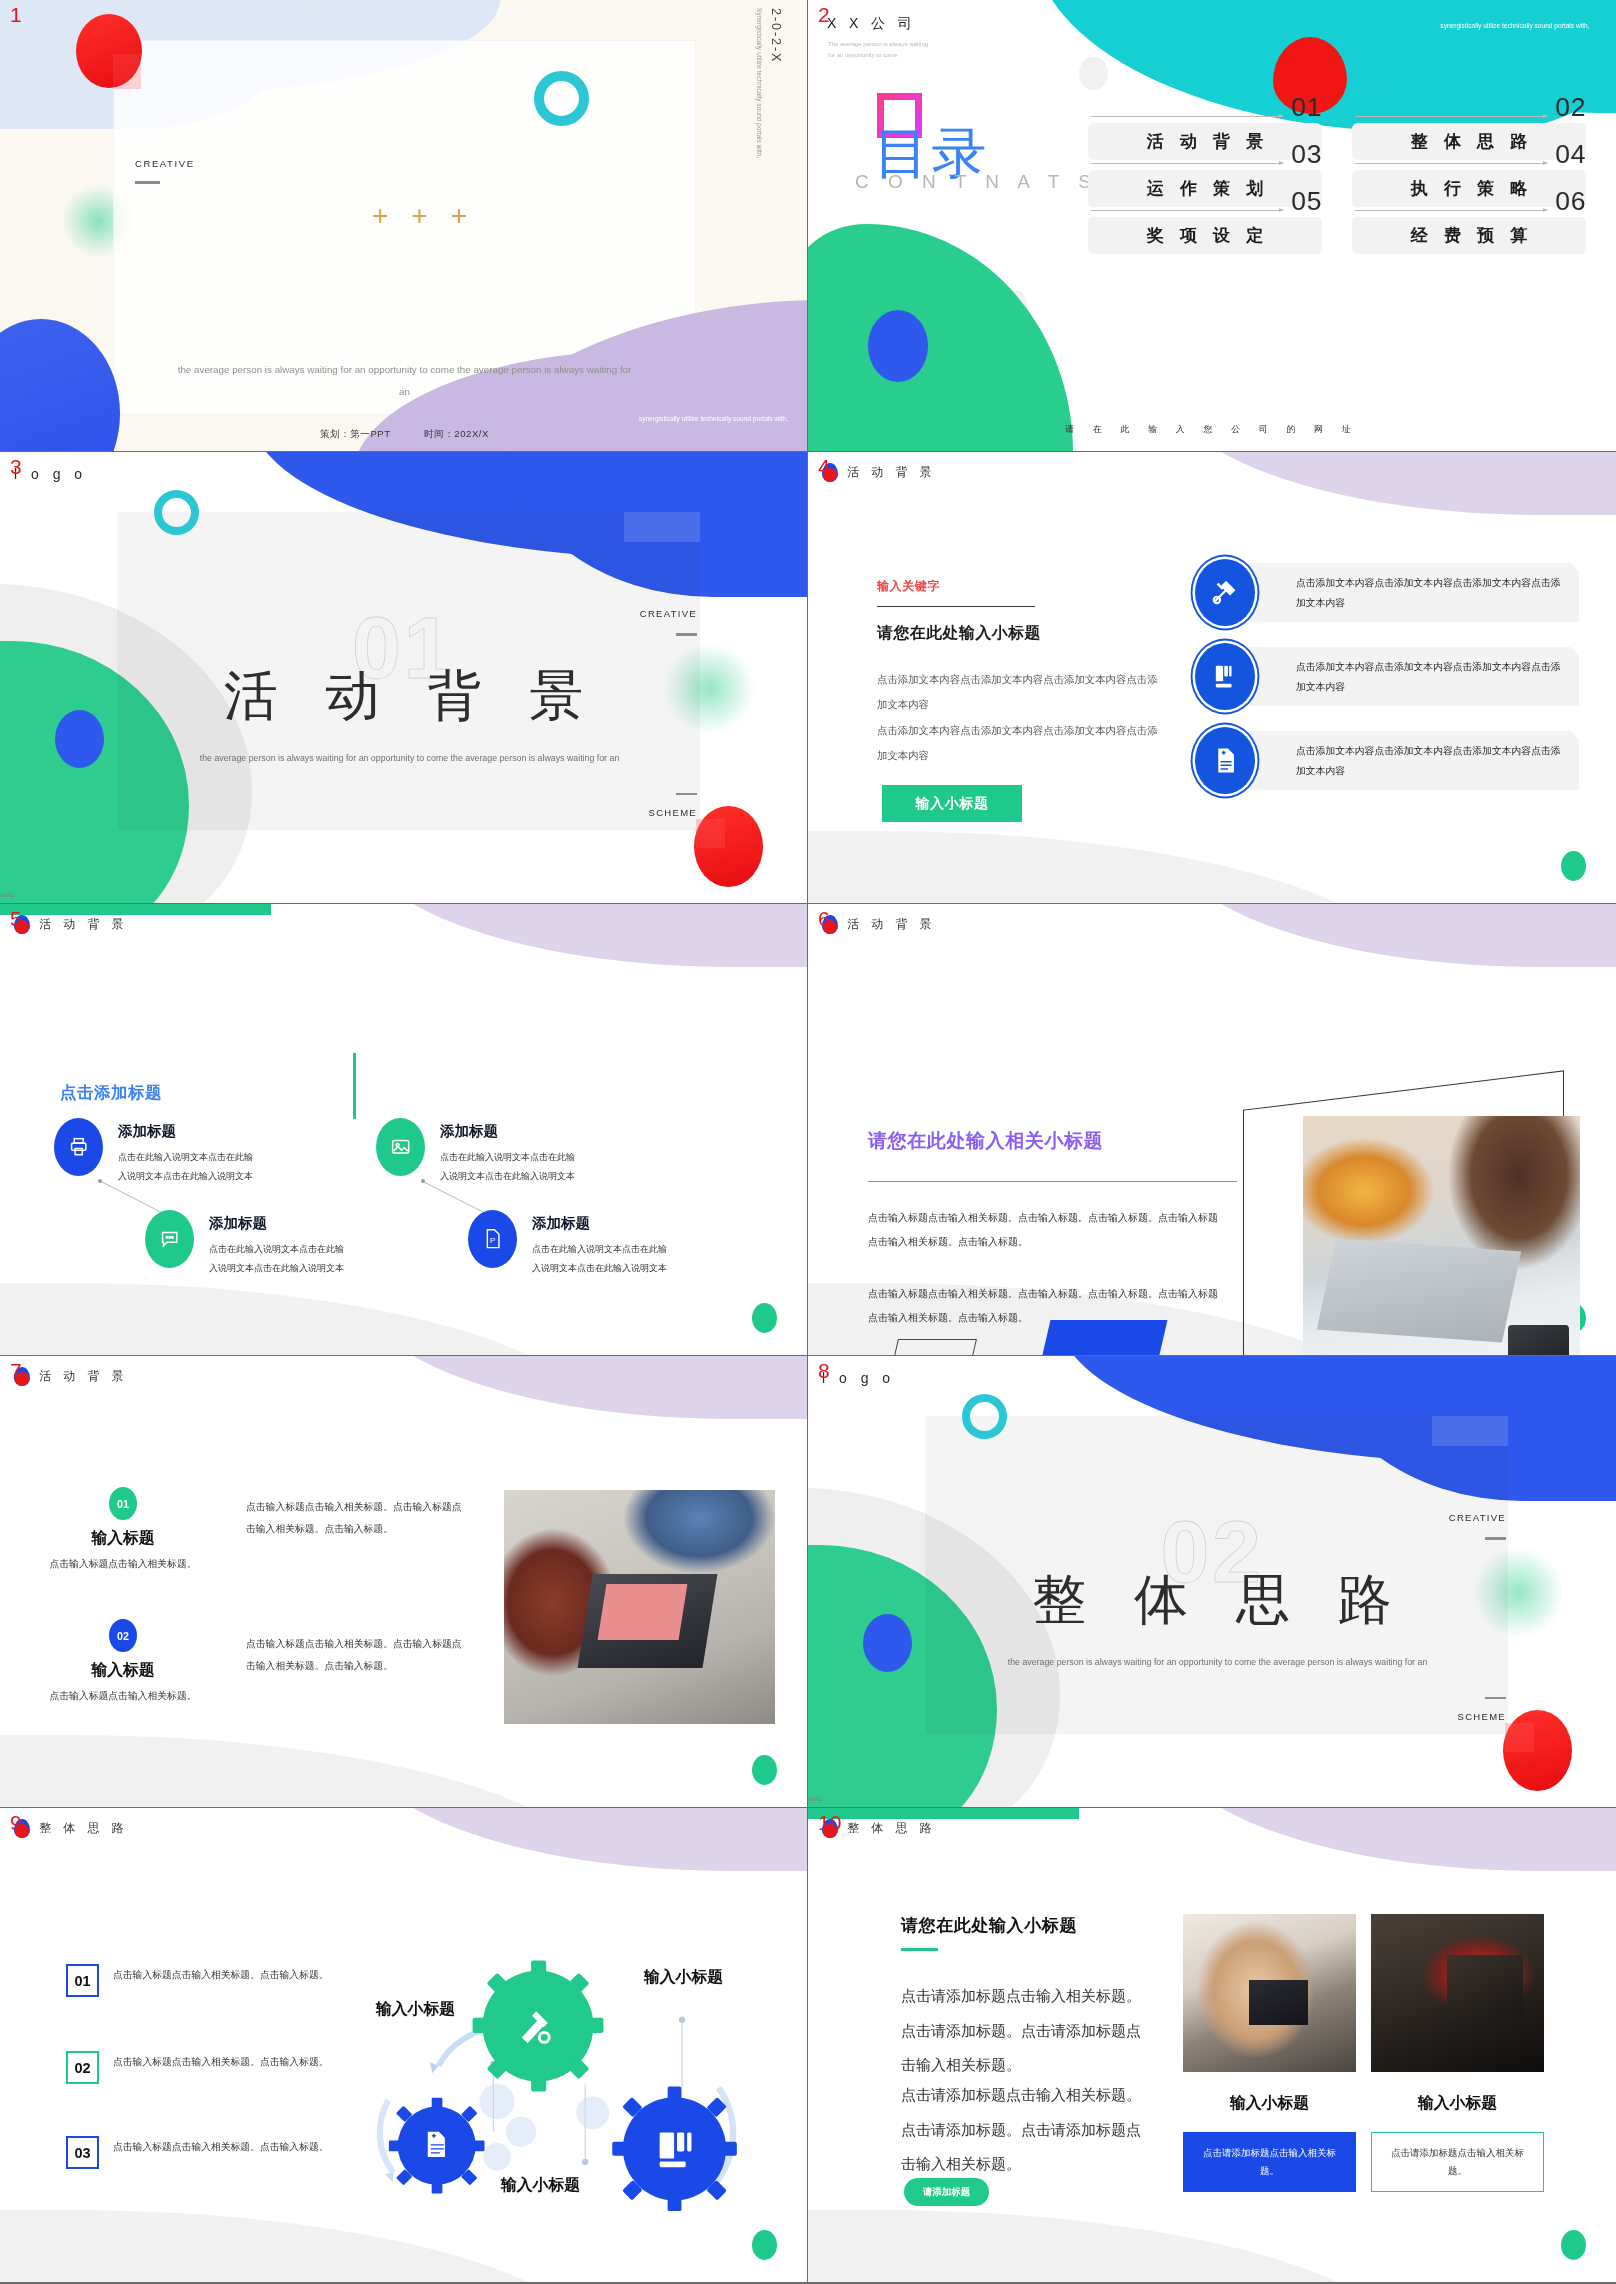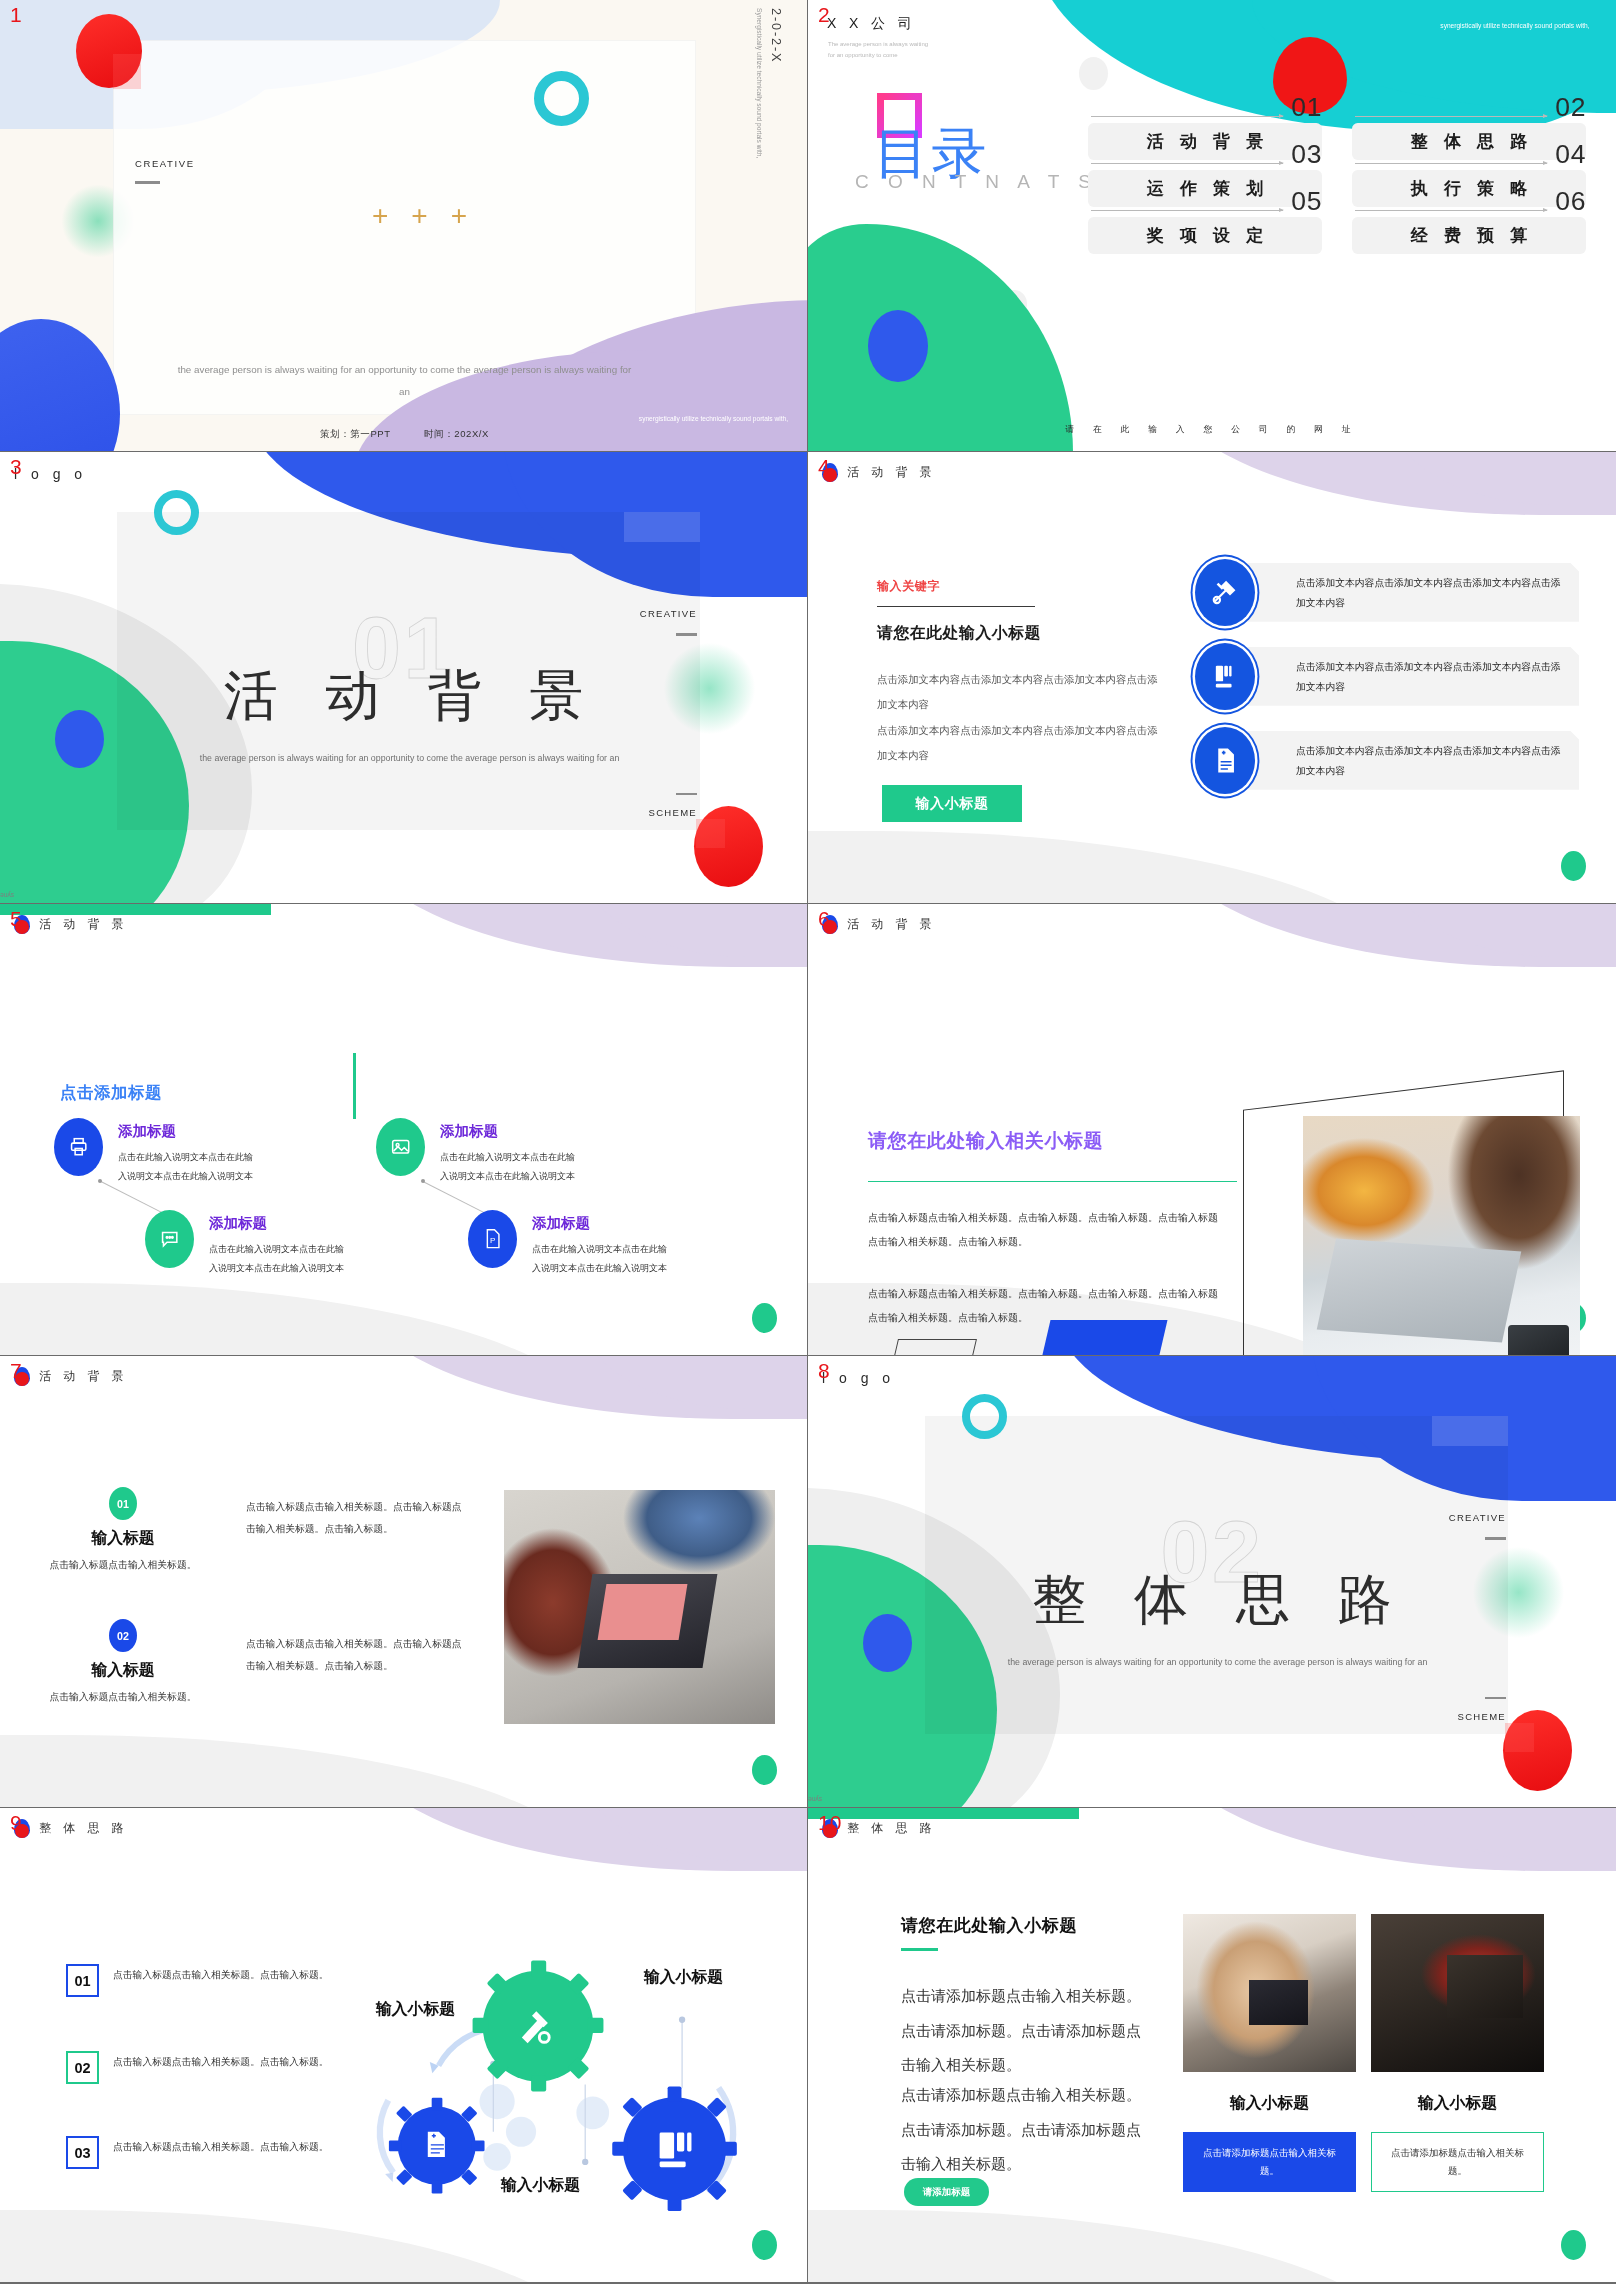--- a/index.html
+++ b/index.html
@@ -131,21 +131,21 @@
   .s4 .icon { position:absolute; left:0; top:0; width:60px; height:67px; border-radius:50%; background:#1455e0;
       display:flex; align-items:center; justify-content:center; box-shadow:0 0 0 2.5px #fff, 0 0 0 4.4px #1455e0; }
   .s4 .rowTxt { position:absolute; left:101px; top:14px; right:16.4px; font-size:9.8px; color:#222; line-height:2.0; }
 
   
   .s5 .h1 { position:absolute; left:60px; top:178px; font-size:16.4px; font-weight:700; color:#3b82f6; letter-spacing:0.6px;}
   .s5 .vbar { position:absolute; left:353px; top:149px; width:3.2px; height:66px; background:#1fc98c; }
   .s5 .intro { position:absolute; left:378px; top:145px; width:287px; font-size:9.8px; color:#333; line-height:2.4; }
   .s5 .node { position:absolute; width:195px; }
   .s5 .nIcon { position:absolute; left:0; top:0; width:49px; height:58px; border-radius:50%; display:flex; align-items:center; justify-content:center; }
-  .s5 .nTitle { position:absolute; left:64px; top:3.8px; font-size:14.5px; font-weight:700; color:#6d28d9; }
+  .s5 .nTitle { position:absolute; left:64px; top:3.8px; font-size:14.5px; font-weight:700; color:#0f172a; }
   .s5 .nBody { position:absolute; left:64px; top:30px; width:135px; font-size:9px; color:#333; line-height:2.1; }
   .s5 .connector { position:absolute; height:0.6px; background:#bdbdbd; transform-origin:left center; }
   .s5 .cdot { position:absolute; width:4.4px; height:4.4px; border-radius:50%; background:#9a9a9a; }
 
   
   .s6 .h1 { position:absolute; left:60px; top:224px; font-size:19px; font-weight:700; color:#8b5cf6; letter-spacing:0.6px;}
   .s6 .hbar { position:absolute; left:60px; top:277px; width:369px; height:1.3px; background:#1fc98c; }
   .s6 .p { position:absolute; left:60px; width:356px; font-size:10px; color:#333; line-height:2.4; }
   .s6 .btnOutline { position:absolute; left:82px; top:435px; width:79px; height:69px; border:0.6px solid #444;
       transform:skewX(-13deg); display:flex; align-items:center; justify-content:center; }
@@ -183,21 +183,21 @@
      radial-gradient(ellipse 82px 57px at 62% 38%, #c9392e 0%, #7e231c 45%, rgba(0,0,0,0) 70%),
      linear-gradient(160deg,#4a4038 0%, #332c26 40%, #1d1916 75%, #0f0d0c 100%); }
   .ph-dark:after { content:""; position:absolute; left:44%; top:26%; width:44%; height:40%;
      background:linear-gradient(150deg,#3a332c,#1b1714); }
 
   
   .s7 .block { position:absolute; width:208px; text-align:center; }
   .s7 .badge { width:28px; height:33px; border-radius:50%; display:inline-flex; align-items:center; justify-content:center;
       color:#fff; font-size:10.7px; font-weight:700; }
   .s7 .bt { font-size:15.8px; font-weight:700; color:#111; margin-top:7.6px; }
-  .s7 .bb { font-size:9.8px; color:#333; line-height:2.1; margin-top:6.3px; padding:0 17.6px; }
+  .s7 .bb { font-size:9.8px; color:#333; line-height:2.1; margin-top:6.3px; padding:0 17.6px;font-family:Liberation Mono, monospace; }
   .s7 .col2 { position:absolute; left:246px; width:221px; font-size:9.8px; color:#333; line-height:2.25; }
   .s7 .photo { position:absolute; left:504px; top:134px; width:271px; height:234px; overflow:hidden; background:#b9b5b0;}
 
   
   .s9 .item { position:absolute; left:66px; width:290px; display:flex; gap:14px; align-items:flex-start; }
   .s9 .num { width:33px; height:33px; border:2.5px solid #1a49e8; display:flex; align-items:center; justify-content:center;
       font-size:14.5px; font-weight:700; color:#111; flex:none;}
   .s9 .num.green { border-color:#1fc98c; }
   .s9 .itxt { font-size:9.8px; color:#333; line-height:2.15; }
   .s9 .gearLbl { position:absolute; font-size:15.8px; font-weight:700; color:#111; }

